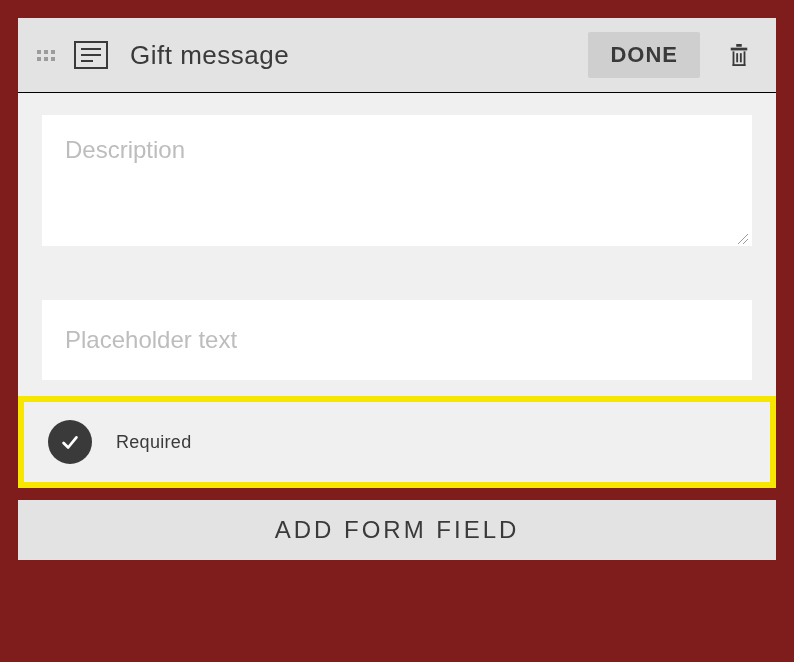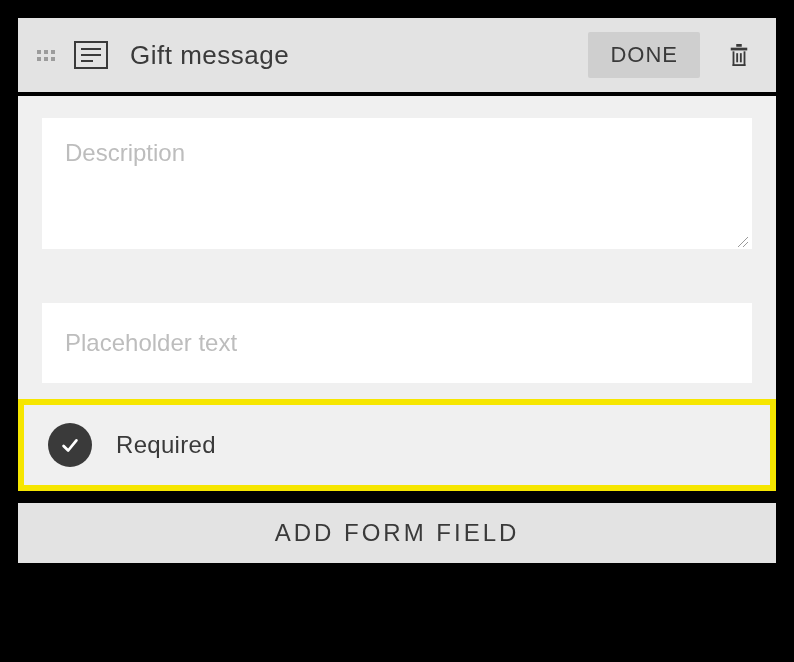--- a/index.html
+++ b/index.html
@@ -7,21 +7,21 @@
     width: 794px;
     height: 662px;
     font-family: "Helvetica Neue", Arial, sans-serif;
     background: #ffffff;
     overflow: hidden;
   }
   .page {
     padding: 18px 18px 0 18px;
     width: 100%;
     height: 100%;
-    background: #000000;
+    background: #7f1d1d;
   }
   .card {
     background: #e3e3e3;
     width: 100%;
   }
   .card-header {
     display: flex;
     align-items: center;
     padding: 14px 18px 14px 18px;
     background: #e3e3e3;
@@ -63,40 +63,40 @@
     color: #3a3a3a;
     letter-spacing: 0.5px;
     flex: 1;
     font-weight: 400;
   }
   .done-btn {
     background: #cfcfcf;
     border: none;
     padding: 10px 22px;
     font-size: 22px;
-    font-weight: 400;
+    font-weight: 700;
     color: #3a3a3a;
     letter-spacing: 1px;
     cursor: pointer;
     font-family: inherit;
     margin-right: 26px;
     border-radius: 2px;
   }
   .trash-btn {
     width: 26px;
     height: 30px;
     cursor: pointer;
     display: flex;
     align-items: center;
     justify-content: center;
     margin-right: 6px;
   }
   .card-body {
     background: #f0f0f0;
-    border-top: 4px solid #000000;
+    border-top: 1px solid #000000;
     padding: 0 24px 0 24px;
   }
   .body-inner {
     padding-top: 22px;
   }
   .text-input-wrap {
     position: relative;
   }
   textarea.txt, input.txt {
     width: 100%;
@@ -153,21 +153,21 @@
     height: 44px;
     border-radius: 50%;
     background: #3a3a3a;
     display: flex;
     align-items: center;
     justify-content: center;
     margin-right: 24px;
     cursor: pointer;
   }
   .required-label {
-    font-size: 24px;
+    font-size: 18px;
     color: #3a3a3a;
     letter-spacing: 0.3px;
   }
   .add-field {
     margin-top: 12px;
     background: #e3e3e3;
     text-align: center;
     padding: 16px 0;
     font-size: 24px;
     font-weight: 500;

